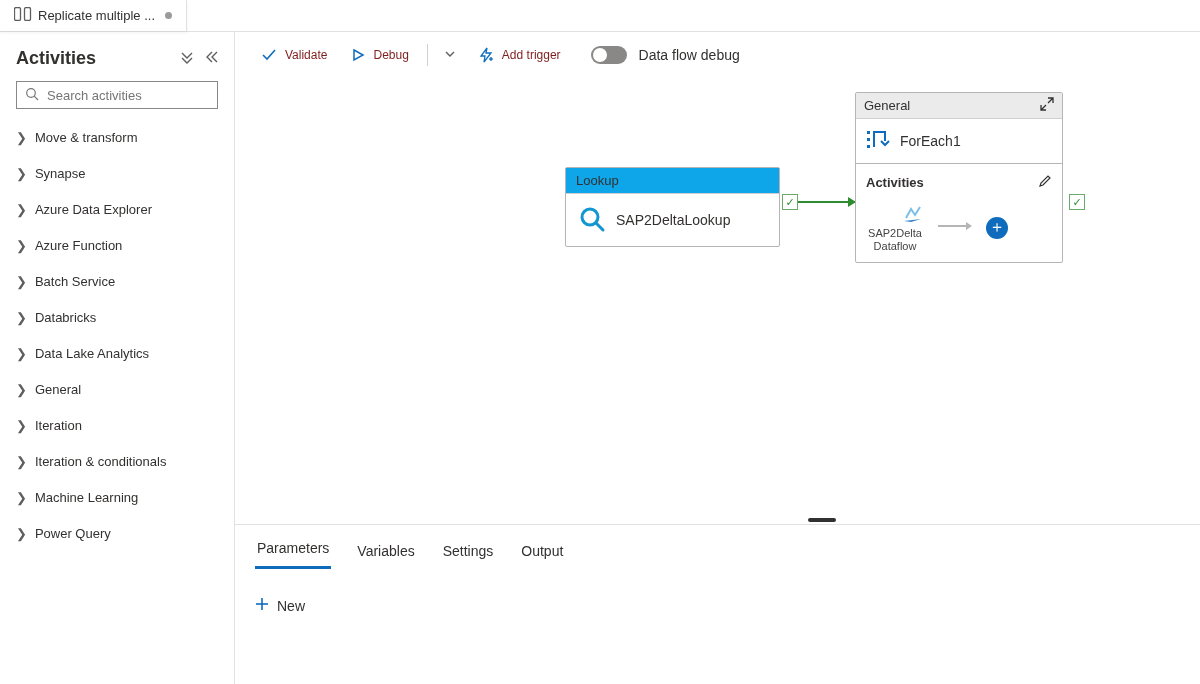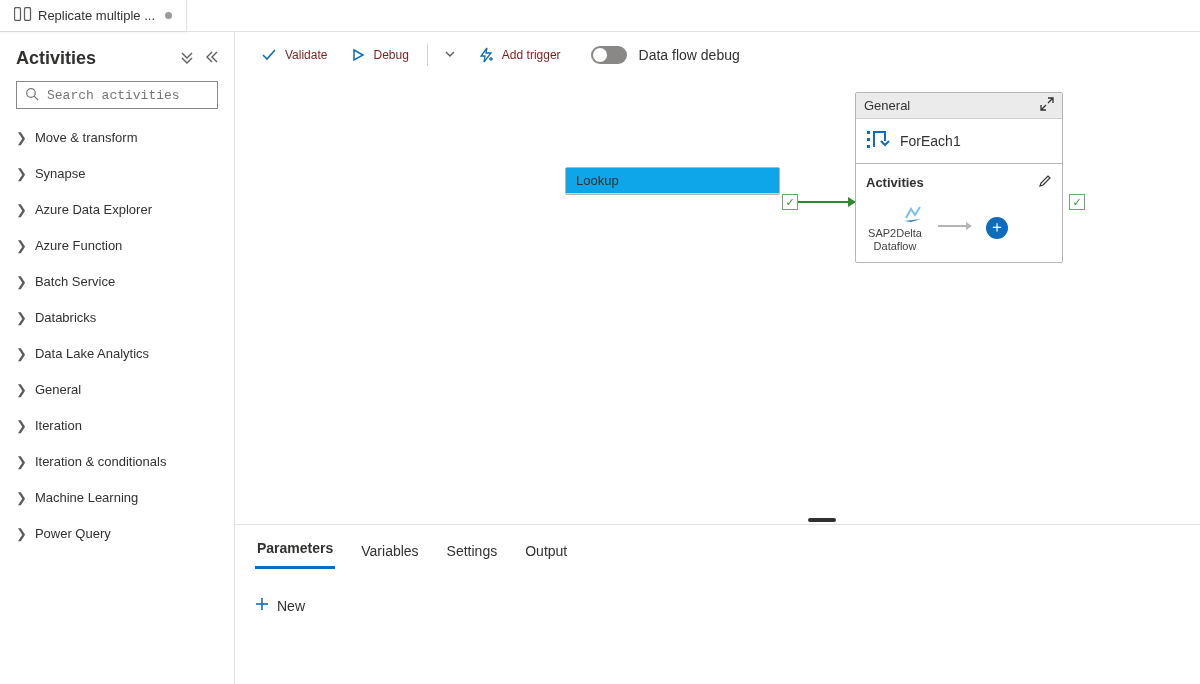--- a/index.html
+++ b/index.html
@@ -10,21 +10,21 @@
   .tab { display:flex; align-items:center; gap:6px; padding:0 14px; border-right:1px solid #e1e1e1; background:#fff; font-size:13px; cursor:pointer; box-shadow:0 2px 3px rgba(0,0,0,0.05);}
   .tab svg { flex:0 0 auto; }
   .dirty-dot { width:7px; height:7px; border-radius:50%; background:#9a9a9a; margin-left:4px; }
   
   .body { position:absolute; top:32px; left:0; right:0; bottom:0; display:flex; }
   .sidebar { width:235px; border-right:1px solid #e1e1e1; padding:16px 16px 0 16px; display:flex; flex-direction:column; }
   .sidebar-header { display:flex; align-items:center; justify-content:space-between; margin-bottom:12px; }
   .sidebar-title { font-size:18px; font-weight:600; }
   .sidebar-header .icons { display:flex; gap:10px; color:#605e5c; }
   .search { display:flex; align-items:center; gap:6px; border:1px solid #8a8886; height:28px; padding:0 8px; color:#616161; margin-bottom:10px; }
-  .search input { border:none; outline:none; flex:1; font-size:13px; color:#323130; background:transparent;font-family:Liberation Mono, monospace; }
+  .search input { border:none; outline:none; flex:1; font-size:13px; color:#323130; background:transparent; }
   .cat { display:flex; align-items:center; gap:8px; height:36px; color:#323130; cursor:pointer; }
   .cat .chev { color:#605e5c; }
   
   .content { flex:1; display:flex; flex-direction:column; position:relative; }
   .toolbar { height:46px; display:flex; align-items:center; gap:4px; padding:0 16px; }
   .tbtn { display:flex; align-items:center; gap:8px; padding:6px 10px; cursor:pointer; color:#7f1d1d; font-size:12px;}
   .tbtn svg { flex:0 0 auto; }
   .sep { width:1px; height:22px; background:#d0d0d0; margin:0 4px; }
   .dropdown-caret { padding:6px 8px; cursor:pointer; color:#323130; }
   .toggle { width:36px; height:18px; border-radius:9px; background:#8a8886; position:relative; margin-right:8px; cursor:pointer; }
@@ -48,21 +48,21 @@
   .port { position:absolute; width:16px; height:16px; border:1px solid #6aab6a; background:#fff; display:flex; align-items:center; justify-content:center; color:#2e8b2e; font-size:11px;}
       .port.out { left:547px; top:116px; }
       .port.in  { left:834px; top:116px; }
   .edge { position:absolute; left:563px; top:123px; width:57px; height:2px; background:#2e8b2e; }
   .edge::after { content:""; position:absolute; right:-1px; top:-4px; border-left:8px solid #2e8b2e; border-top:5px solid transparent; border-bottom:5px solid transparent; }
   .resize-handle { position:absolute; left:573px; top:440px; width:28px; height:4px; background:#323130; border-radius:2px; cursor:row-resize;}
   
   .bottom { height:160px; border-top:1px solid #e1e1e1; padding:0 20px; }
   .btabs { display:flex; gap:24px; height:44px; align-items:flex-end; }
   .btab { padding:0 2px 10px 2px; font-size:14px; color:#323130; cursor:pointer; }
-  .btab.active { font-weight:700; border-bottom:3px solid #0f6cbd; }
+  .btab.active { font-weight:400; border-bottom:3px solid #0f6cbd; }
   .newbtn { display:flex; align-items:center; gap:8px; color:#0f6cbd; font-size:14px; margin-top:28px; cursor:pointer;}
 </style>
 </head>
 <body>
 <div class="app">
 
 <div class="tab-strip">
   <div class="tab">
     <span>
       <svg width="18" height="14" viewBox="0 0 18 14">
@@ -184,20 +184,29 @@
       </div>
       <div style="width:12px"></div>
       <div class="toggle"></div>
       <div class="toggle-label">Data flow debug</div>
     </div>
 
     <div class="canvas">
 
       <div class="node lookup">
         <div class="node-header">Lookup</div>
+        <div class="lookup-body">
+          <span>
+            <svg width="28" height="28" viewBox="0 0 28 28">
+                  <circle cx="12" cy="12" r="8" fill="none" stroke="#1296d1" stroke-width="3"></circle>
+                  <line x1="18" y1="18" x2="25" y2="25" stroke="#1296d1" stroke-width="3" stroke-linecap="round"></line>
+                </svg>
+          </span>
+          <span>SAP2DeltaLookup</span>
+        </div>
       </div>
 
       <div class="port out">✓</div>
       <div class="edge"></div>
       <div class="port in">✓</div>
 
       <div class="node foreach">
         <div class="foreach-header">
           <span>General</span>
           <span>

